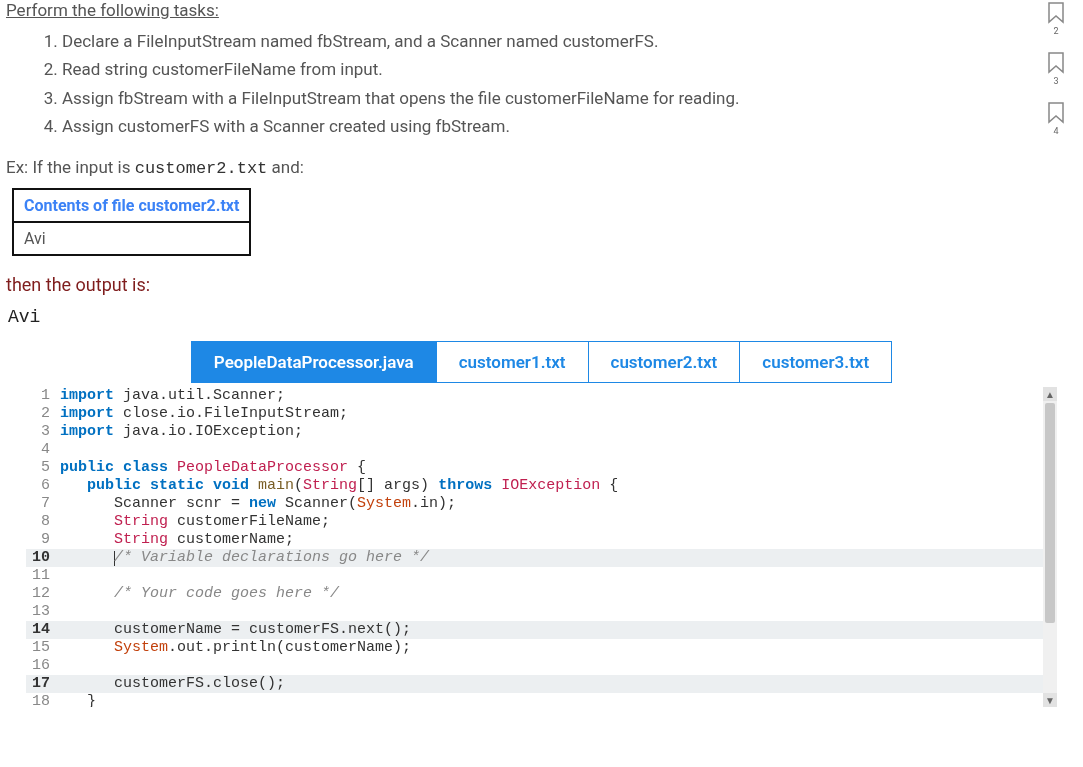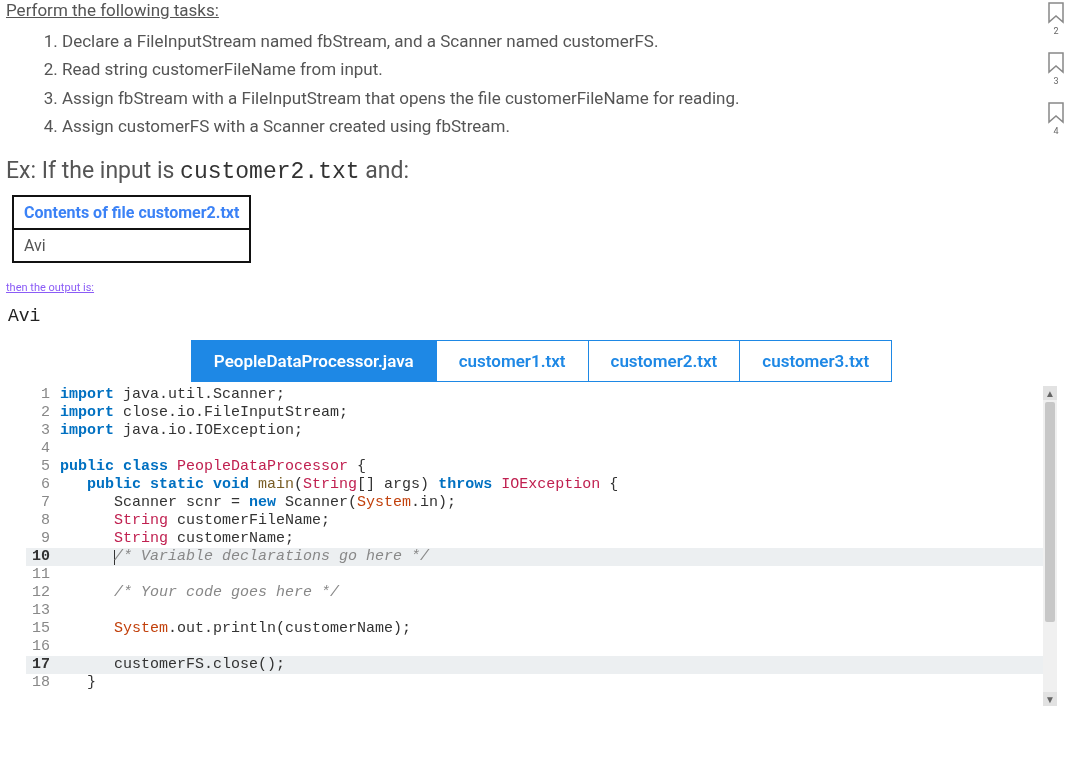--- a/index.html
+++ b/index.html
@@ -28,21 +28,21 @@
     margin: 4px 0 12px 0;
     padding-left: 56px;
     color: #555;
     font-size: 17px;
     line-height: 1.55;
   }
   ol.tasks li { margin-bottom: 2px; }
   .example-line {
     margin: 18px 0 10px 0;
     color: #555;
-    font-size: 23px;
+    font-size: 17px;
   }
   code.mono {
     font-family: "Courier New", Courier, monospace;
     color: #333;
   }
   table.filebox {
     border-collapse: collapse;
     margin: 6px 0 14px 6px;
   }
   table.filebox th, table.filebox td {
@@ -51,23 +51,22 @@
     text-align: left;
     font-size: 16px;
   }
   table.filebox th {
     font-weight: 700;
     color: #3b82f6;
   }
   table.filebox td { color: #555; }
   .then-output {
     margin: 18px 0 12px 0;
-    color: #8b5cf6;
-    font-size: 11px;
-    text-decoration: underline;
+    color: #7f1d1d;
+    font-size: 18px;
   }
   .output-line {
     font-family: "Courier New", Courier, monospace;
     font-size: 18px;
     color: #222;
     margin: 8px 0 14px 2px;
   }
   .tabs-row {
     display: flex;
     justify-content: center;
@@ -230,20 +229,21 @@
         <div class="code-line"><div class="ln">4</div><div class="code-content"></div></div>
         <div class="code-line"><div class="ln">5</div><div class="code-content"><span class="kw">public class</span><span> </span><span class="cls">PeopleDataProcessor</span><span> {</span></div></div>
         <div class="code-line"><div class="ln">6</div><div class="code-content"><span>   </span><span class="kw">public static void</span><span> </span><span class="fn">main</span><span>(</span><span class="cls">String</span><span>[] args) </span><span class="kw">throws</span><span> </span><span class="cls">IOException</span><span> {</span></div></div>
         <div class="code-line"><div class="ln">7</div><div class="code-content"><span>      Scanner scnr = </span><span class="kw">new</span><span> Scanner(</span><span class="sys">System</span><span>.in);</span></div></div>
         <div class="code-line"><div class="ln">8</div><div class="code-content"><span>      </span><span class="cls">String</span><span> customerFileName;</span></div></div>
         <div class="code-line"><div class="ln">9</div><div class="code-content"><span>      </span><span class="cls">String</span><span> customerName;</span></div></div>
         <div class="code-line hl"><div class="ln">10</div><div class="code-content"><span>      </span><span class="cursor-mark"></span><span class="com">/* Variable declarations go here */</span></div></div>
         <div class="code-line"><div class="ln">11</div><div class="code-content"></div></div>
         <div class="code-line"><div class="ln">12</div><div class="code-content"><span>      </span><span class="com">/* Your code goes here */</span></div></div>
         <div class="code-line"><div class="ln">13</div><div class="code-content"></div></div>
+        <div class="code-line hl"><div class="ln">14</div><div class="code-content"><span>      customerName = customerFS.next();</span></div></div>
         <div class="code-line"><div class="ln">15</div><div class="code-content"><span>      </span><span class="sys">System</span><span>.out.println(customerName);</span></div></div>
         <div class="code-line"><div class="ln">16</div><div class="code-content"></div></div>
         <div class="code-line hl"><div class="ln">17</div><div class="code-content"><span>      customerFS.close();</span></div></div>
         <div class="code-line"><div class="ln">18</div><div class="code-content"><span>   }</span></div></div>
       </div>
     <div class="scrollbar">
       <div class="sb-arrow">▲</div>
       <div class="sb-track">
         <div class="sb-thumb"></div>
       </div>

